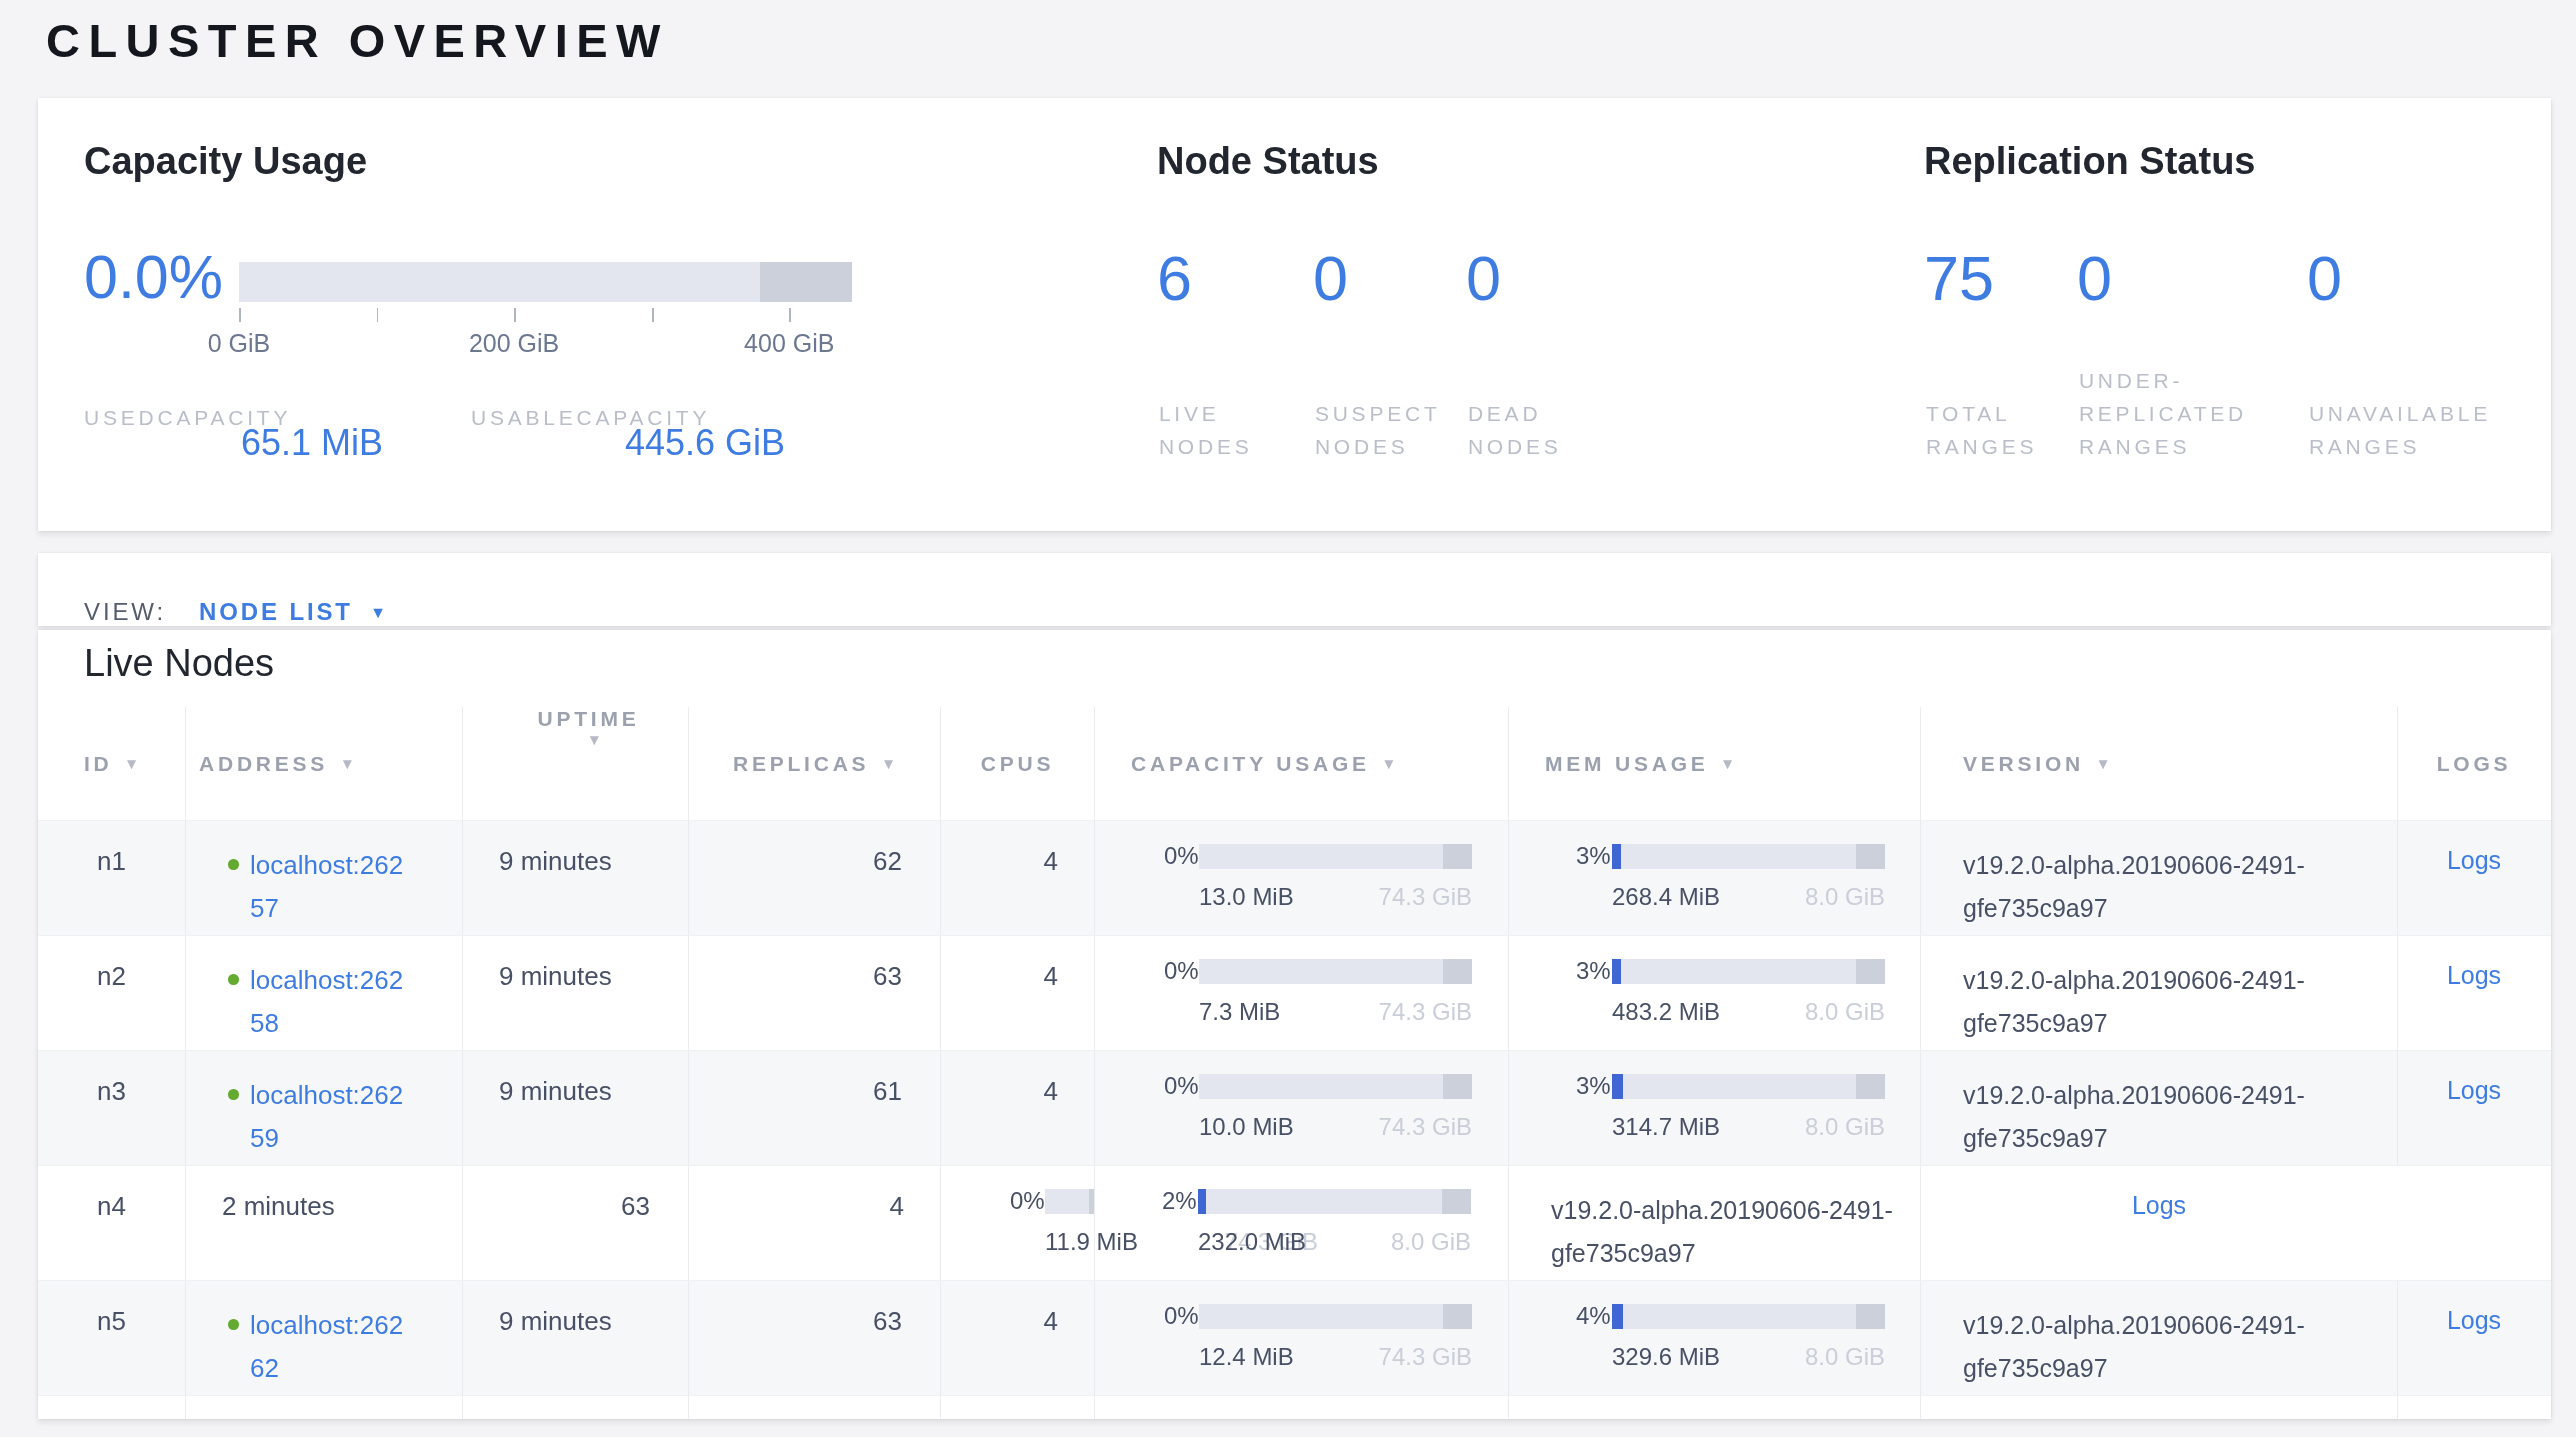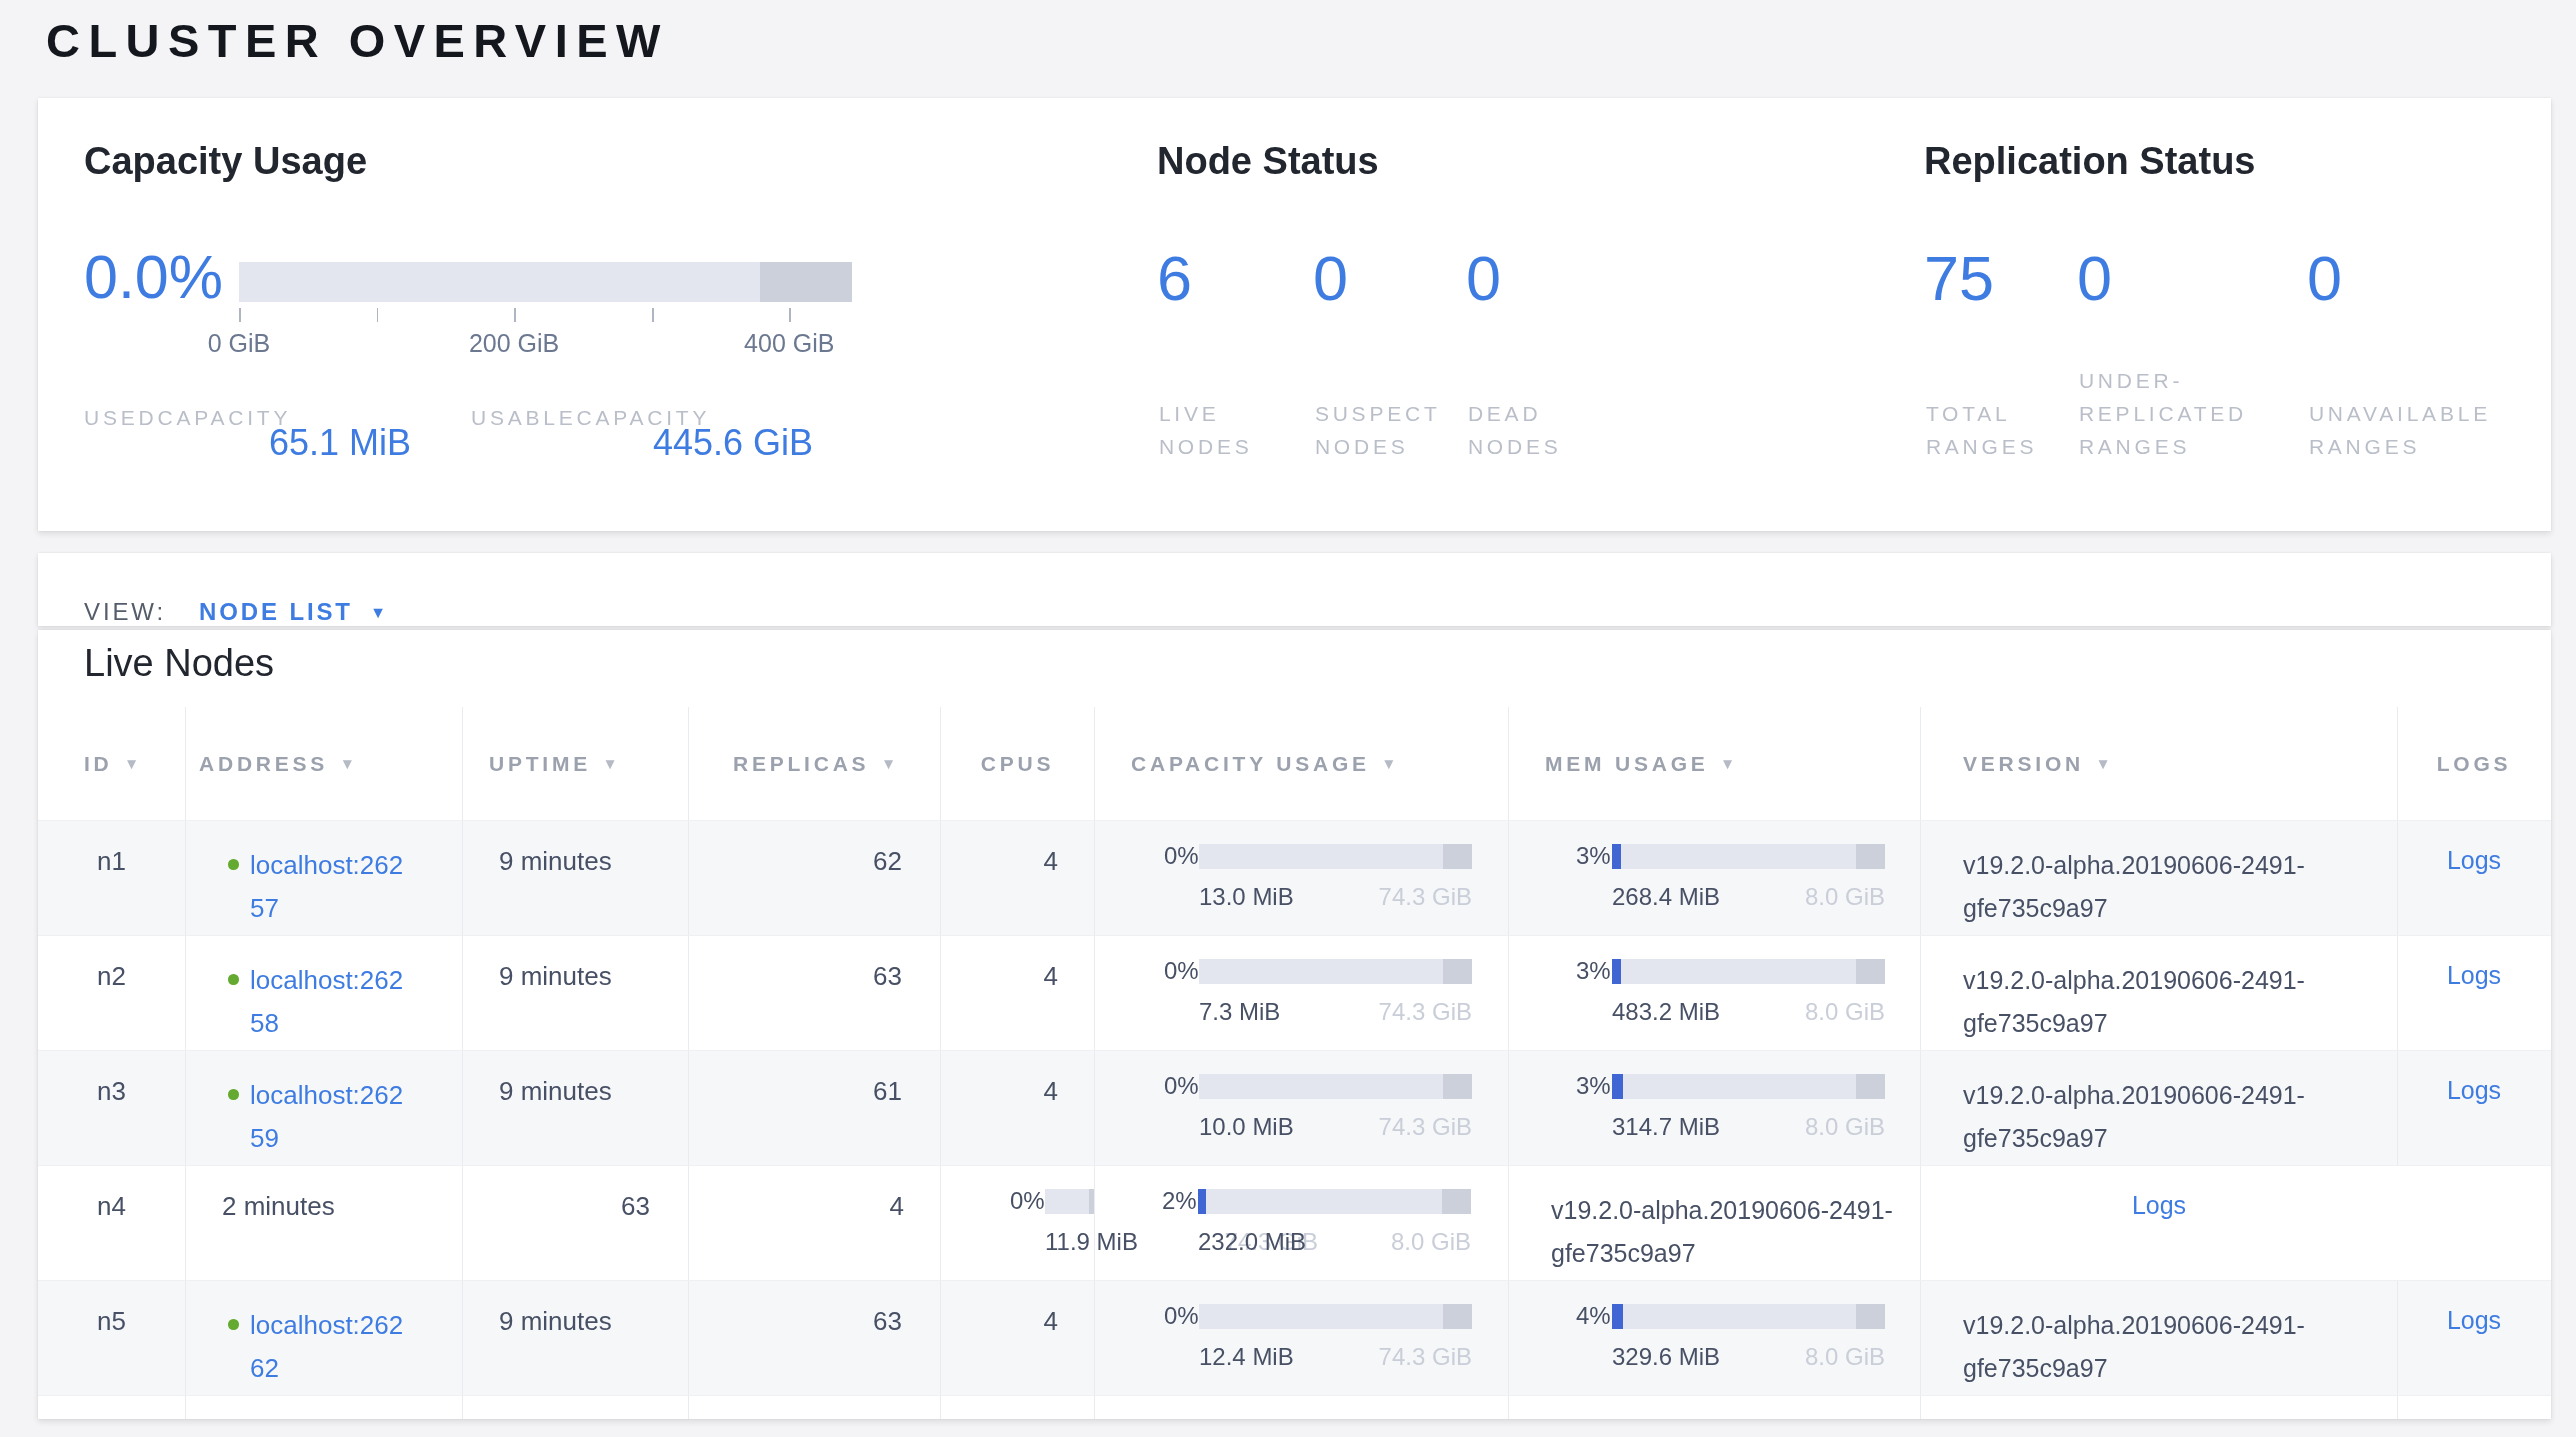--- a/index.html
+++ b/index.html
@@ -34,21 +34,21 @@
   .sec-repl h2{left:1886px;}
   .big-pct{position:absolute;left:46px;top:144px;font-size:61px;color:var(--blue);}
   .big-bar{position:absolute;left:201px;top:164px;width:613px;height:40px;background:var(--track);overflow:hidden;}
   .big-fill{position:absolute;left:0;top:0;height:100%;background:var(--blue);}
   .big-cap{position:absolute;right:0;top:0;height:100%;background:var(--capgray);}
   .axis{position:absolute;left:201px;top:204px;width:613px;height:61px;}
   .tick{position:absolute;top:5.8px;width:1.9px;height:14.4px;background:#b0b6c1;}
   .tlabel{position:absolute;top:27px;transform:translateX(-50%);font-size:25px;color:var(--ticklabel);white-space:nowrap;}
   .stat .sl, .metric .ml span{display:block;}
   .stat .sl{position:absolute;font-size:21px;line-height:33px;letter-spacing:.18em;color:var(--label);white-space:nowrap;}
-  .stat .sv{position:absolute;font-size:36px;color:var(--blue);white-space:nowrap;margin-left:28px;}
+  .stat .sv{position:absolute;font-size:36px;color:var(--blue);white-space:nowrap;}
   .metric{position:absolute;top:144px;width:226px;}
   .metric .mv{font-size:63px;color:var(--blue);}
   .metric .ml{position:absolute;left:1.9px;top:125px;height:96px;display:flex;flex-direction:column;justify-content:flex-end;font-size:21px;line-height:33px;letter-spacing:.18em;color:var(--label);white-space:nowrap;}
   #node-metrics .metric:nth-child(1){left:1119px;}
   #node-metrics .metric:nth-child(2){left:1275px;}
   #node-metrics .metric:nth-child(3){left:1428px;}
   #repl-metrics .metric:nth-child(1){left:1886px;}
   #repl-metrics .metric:nth-child(2){left:2039px;}
   #repl-metrics .metric:nth-child(3){left:2269px;}
   .viewbar{top:553px;height:73px;display:flex;align-items:flex-end;padding-left:46px;}
@@ -199,21 +199,21 @@
     <h2>Live Nodes</h2>
     <div class="thead" id="thead">
         <div class="th a-center">
           <span>ID</span>
           <span class="sort">▼</span>
         </div>
         <div class="th " style="padding-left: 13px;">
           <span>ADDRESS</span>
           <span class="sort">▼</span>
         </div>
-        <div class="th " style="padding-left: 26px;">
+        <div class="th " style="padding-left: 26px; flex-direction: column;">
           <span>UPTIME</span>
           <span class="sort">▼</span>
         </div>
         <div class="th a-center">
           <span>REPLICAS</span>
           <span class="sort">▼</span>
         </div>
         <div class="th a-center">
           <span>CPUS</span>
         </div>

